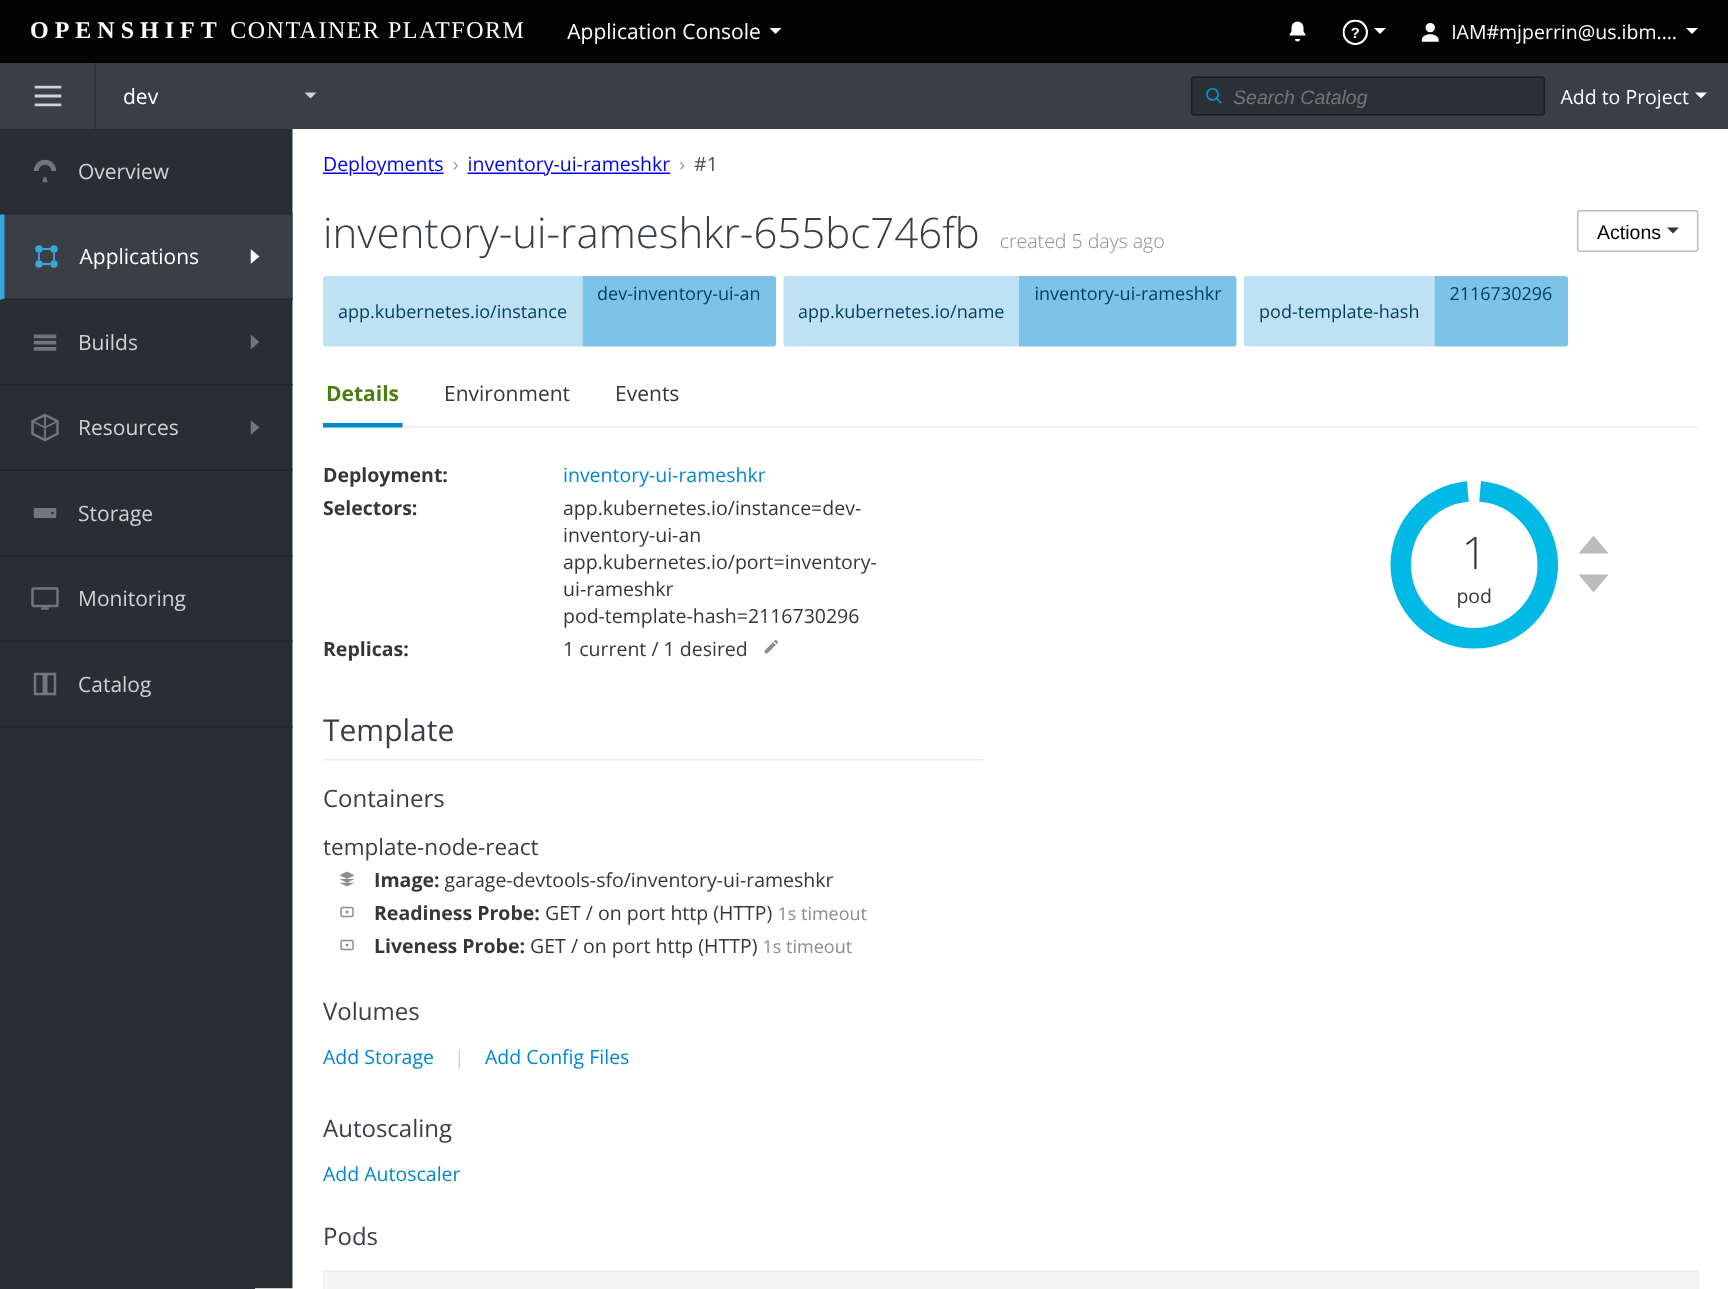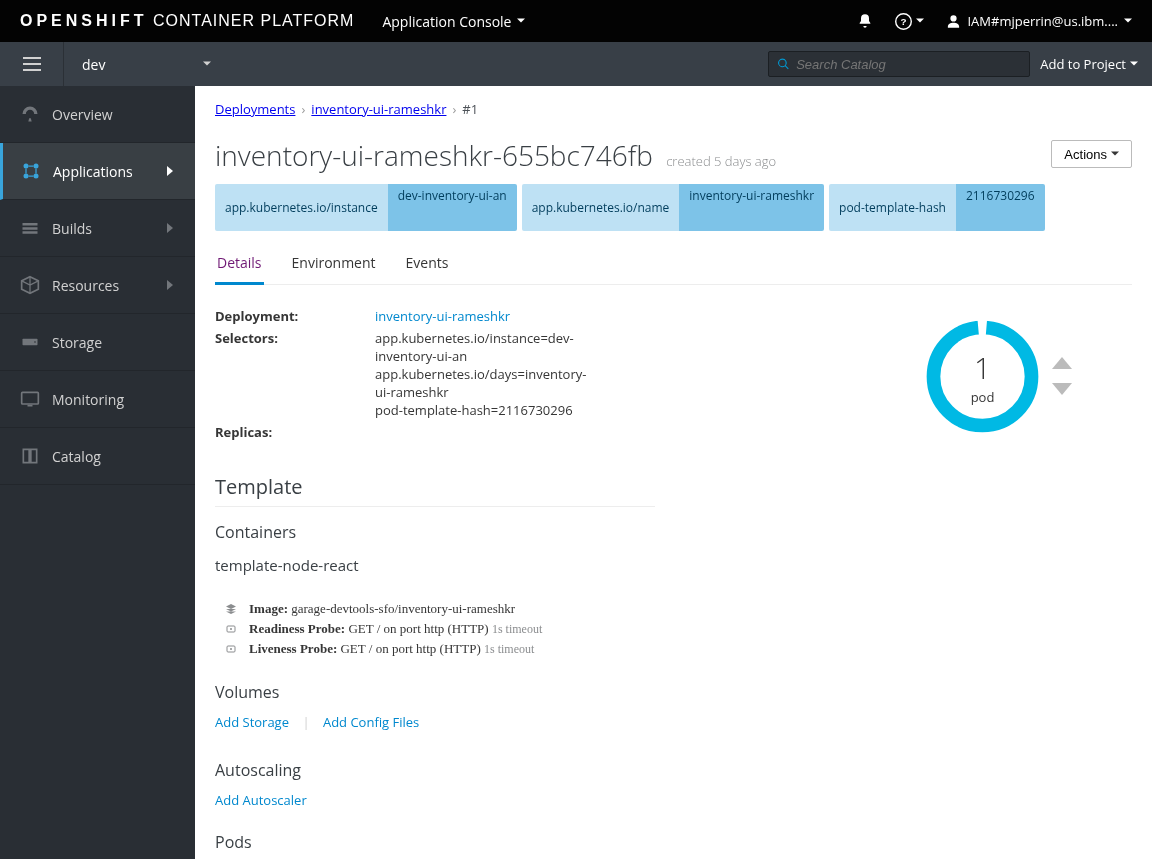--- a/index.html
+++ b/index.html
@@ -1,35 +1,35 @@
 <!DOCTYPE html>
 <html><head>
 <meta charset="utf-8">
 <style>
 * { margin: 0; padding: 0; box-sizing: border-box; }
 body { font-family: "Open Sans", -apple-system, Helvetica, Arial, sans-serif; font-size: 13px; color: #363636; background: #fff; }
 
 
 .masthead { height: 42px; background: #030303; display: flex; align-items: center; padding: 0 20px; color: #fff; }
-.logo { font-family: Liberation Sans, sans-serif; font-size: 16px; letter-spacing: 1px; text-align: center; }
+.logo { font-family: Liberation Serif, serif; font-size: 16px; letter-spacing: 1px; text-align: center; }
 .logo b { font-weight: 900; letter-spacing: 4px; }
 .logo span { font-weight: 300; }
 .context-selector { margin-left: 28px; font-size: 14px; display: flex; align-items: center; gap: 6px; cursor: pointer; }
 .masthead-right { margin-left: auto; display: flex; align-items: center; gap: 22px; }
 .masthead-right .icon { fill: #fff; cursor: pointer; }
 .user-menu { display: flex; align-items: center; gap: 6px; cursor: pointer; }
 
 
 .projectbar { height: 44px; background: #383f47; display: flex; align-items: center; }
 .hamburger { width: 64px; height: 44px; display:flex; align-items:center; justify-content:center; border-right:1px solid #2b3036; cursor:pointer;}
 .hamburger svg { fill: #d1d1d1; }
 .project-selector { width: 165px; padding: 0 18px; color:#fff; font-size:14px; display:flex; align-items:center; height:100%; cursor:pointer;}
 .project-selector svg { margin-left:auto; }
 .projectbar-right { margin-left: auto; display:flex; align-items:center; gap:10px; padding-right: 14px;}
-.search-wrap { width: 262px; height: 26px; background:#2b3036; border:1px solid #1b1f23; border-radius:2px; display:flex; align-items:center; padding:0 8px; gap:6px;}
+.search-wrap { width: 236px; height: 26px; background:#2b3036; border:1px solid #1b1f23; border-radius:2px; display:flex; align-items:center; padding:0 8px; gap:6px;}
 .search-wrap input { background:transparent; border:none; outline:none; color:#fff; font-style:italic; font-size:13px; width:100%;}
 .search-wrap svg { fill:#0099d3;}
 .add-project { color:#fff; font-size:13px; display:flex; align-items:center; gap:4px; cursor:pointer;}
 
 
 .layout { display:flex; height: calc(100vh - 86px); }
 .sidebar { width: 195px; background:#292e34; color:#d1d1d1; }
 .sidebar-item { height: 57px; display:flex; align-items:center; padding:0 20px; cursor:pointer; border-bottom:1px solid #22262b; font-size:14px; gap:12px;}
 .sidebar-item.active { background:#393f44; color:#fff; border-left:3px solid #39a5dc; padding-left:18px;}
 .sidebar-item svg.nav-icon { width:20px; height:20px; fill:#72767b; flex-shrink:0;}
@@ -47,21 +47,21 @@
 .page-title .meta { font-size:13px; color:#8b8d8f; margin-left:6px;}
 .actions-btn { margin-left:auto; margin-top:4px; height:28px; border:1px solid #bbb; background:#fff; padding:0 12px; font-size:13px; display:flex; align-items:center; gap:4px; cursor:pointer; border-radius:2px;}
 
 .labels { margin-top:10px; display:flex; flex-wrap:wrap; gap:5px; }
 .label-pair { display:flex; font-size:12px; }
 .label-key { background:#bee1f4; color:#003d5c; padding:15px 10px; border-radius:2px 0 0 2px;}
 .label-val { background:#7dc3e8; color:#003d5c; padding:3px 10px; border-radius:0 2px 2px 0;}
 
 .tabs { margin-top:22px; border-bottom:1px solid #ededed; display:flex; gap:26px;}
 .tab { padding:0 2px 10px 2px; font-size:14px; cursor:pointer; color:#363636;}
-.tab.active { color:#701a75; border-bottom:3px solid #0088ce; margin-bottom:-1px;}
+.tab.active { color:#4d7c0f; border-bottom:3px solid #0088ce; margin-bottom:-1px;font-weight:bold;}
 
 .details-row { display:flex; margin-top:22px; gap:40px;}
 .dl { flex: 0 0 380px; font-size:13px;}
 .dl-row { display:flex; margin-bottom: 4px;}
 .dl-row dt { width: 160px; font-weight:700; }
 .dl-row dd { flex:1; }
 .dl a { color:#0088ce; text-decoration:none; }
 .edit-icon { color:#8b8d8f; margin-left:6px; cursor:pointer;}
 
 .pod-donut-wrap { display:flex; align-items:center; gap:12px; margin-left:auto; margin-right:60px;}
@@ -70,21 +70,21 @@
 .pod-donut .center { position:absolute; top:0; left:0; width:100%; height:100%; display:flex; flex-direction:column; align-items:center; justify-content:center;}
 .pod-donut .center .num { font-size:30px; color:#363636; font-weight:300;}
 .pod-donut .center .lbl { font-size:13px; color:#363636;}
 .scale-arrows { display:flex; flex-direction:column; gap:10px;}
 .scale-arrows svg { fill:#bbbbbb; cursor:pointer; }
 
 .section-h2 { font-size:20px; font-weight:400; color:#393f44; border-bottom:1px solid #ededed; padding-bottom:6px; margin-top:28px;}
 .section-h3 { font-size:16px; font-weight:400; color:#393f44; margin-top:14px;}
 .section-h4 { font-size:15px; font-weight:400; color:#393f44; margin-top:12px;}
 
-.container-details { margin-top:24px;font-family:Liberation Serif, serif;}
+.container-details { margin-top:0;}
 .container-line { display:flex; align-items:center; gap:10px; font-size:13px; padding:2px 0 2px 10px;}
 .container-line .fa { width:14px; color:#8b8d8f; display:inline-flex;}
 .container-line b { font-weight:700;}
 .timeout { color:#8b8d8f; font-size:12px;}
 
 .link-row { margin-top:10px; font-size:13px;}
 .link-row a { color:#0088ce; text-decoration:none;}
 .link-sep { color:#d1d1d1; margin:0 10px;}
 
 .pods-table { width:100%; border:1px solid #ededed; border-collapse:collapse; margin-top:12px; font-size:13px;}
@@ -268,26 +268,34 @@
     <div class="details-row">
       <dl class="dl">
         <div class="dl-row">
           <dt>Deployment:</dt>
           <dd><a href="#">inventory-ui-rameshkr</a></dd>
         </div>
         <div class="dl-row">
           <dt>Selectors:</dt>
           <dd>
             <div>app.kubernetes.io/instance=dev-inventory-ui-an</div>
-            <div>app.kubernetes.io/days=inventory-ui-rameshkr</div>
+            <div>app.kubernetes.io/port=inventory-ui-rameshkr</div>
             <div>pod-template-hash=2116730296</div>
           </dd>
         </div>
         <div class="dl-row">
           <dt>Replicas:</dt>
+          <dd>
+            <span>1 current / 1 desired</span>
+            <span class="edit-icon">
+              <svg width="12" height="12" viewBox="0 0 24 24" fill="#8b8d8f">
+                  <path d="M3 17.25V21h3.75L17.81 9.94l-3.75-3.75L3 17.25zM20.71 7.04a1 1 0 0 0 0-1.41l-2.34-2.34a1 1 0 0 0-1.41 0l-1.83 1.83 3.75 3.75 1.83-1.83z"></path>
+                </svg>
+            </span>
+          </dd>
         </div>
       </dl>
 
       <div class="pod-donut-wrap">
         <div class="pod-donut">
           <svg class="ring" viewBox="0 0 42 42">
             <circle cx="21" cy="21" r="17.9" fill="none" stroke="#00b9e4" stroke-width="5"></circle>
             <circle cx="21" cy="21" r="17.9" fill="none" stroke="#fff" stroke-width="6" stroke-dasharray="3 110" transform="rotate(-95 21 21)"></circle>
           </svg>
           <div class="center">

